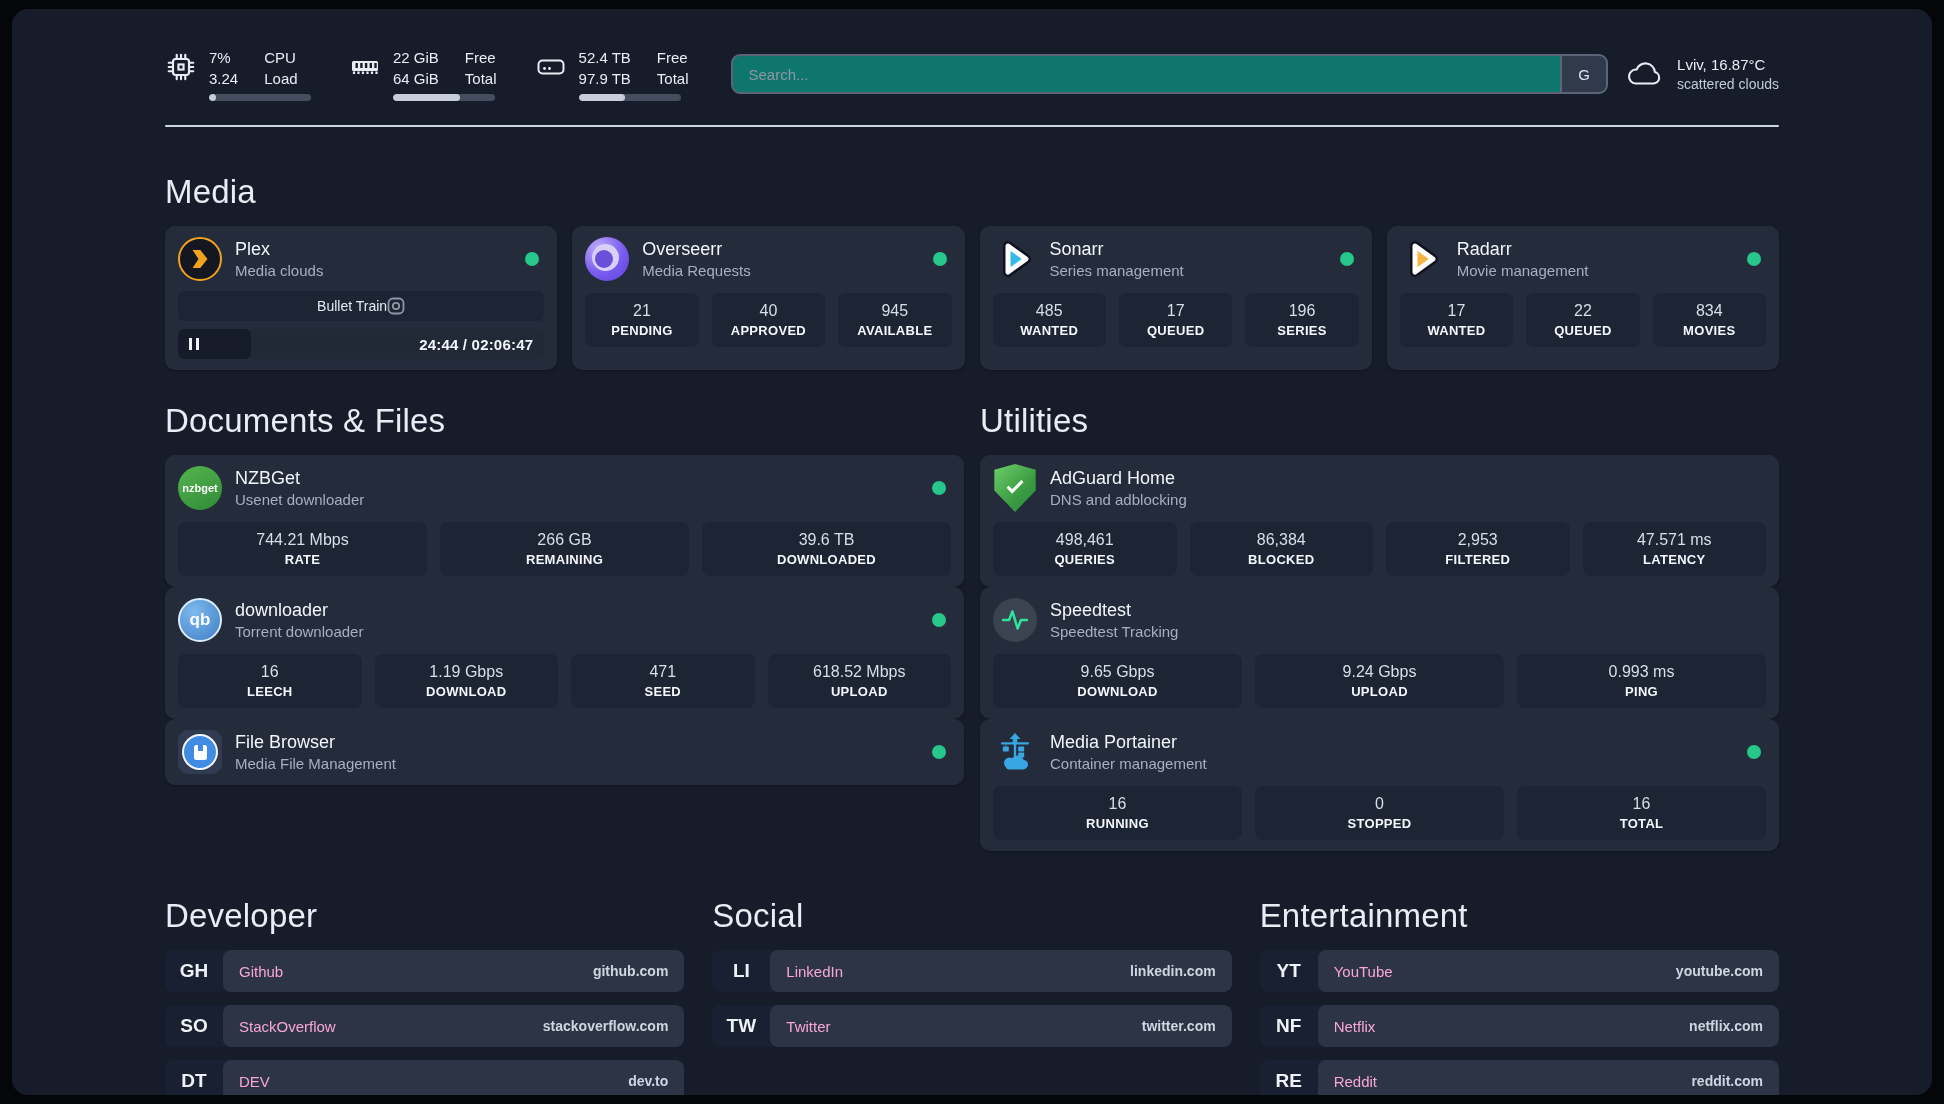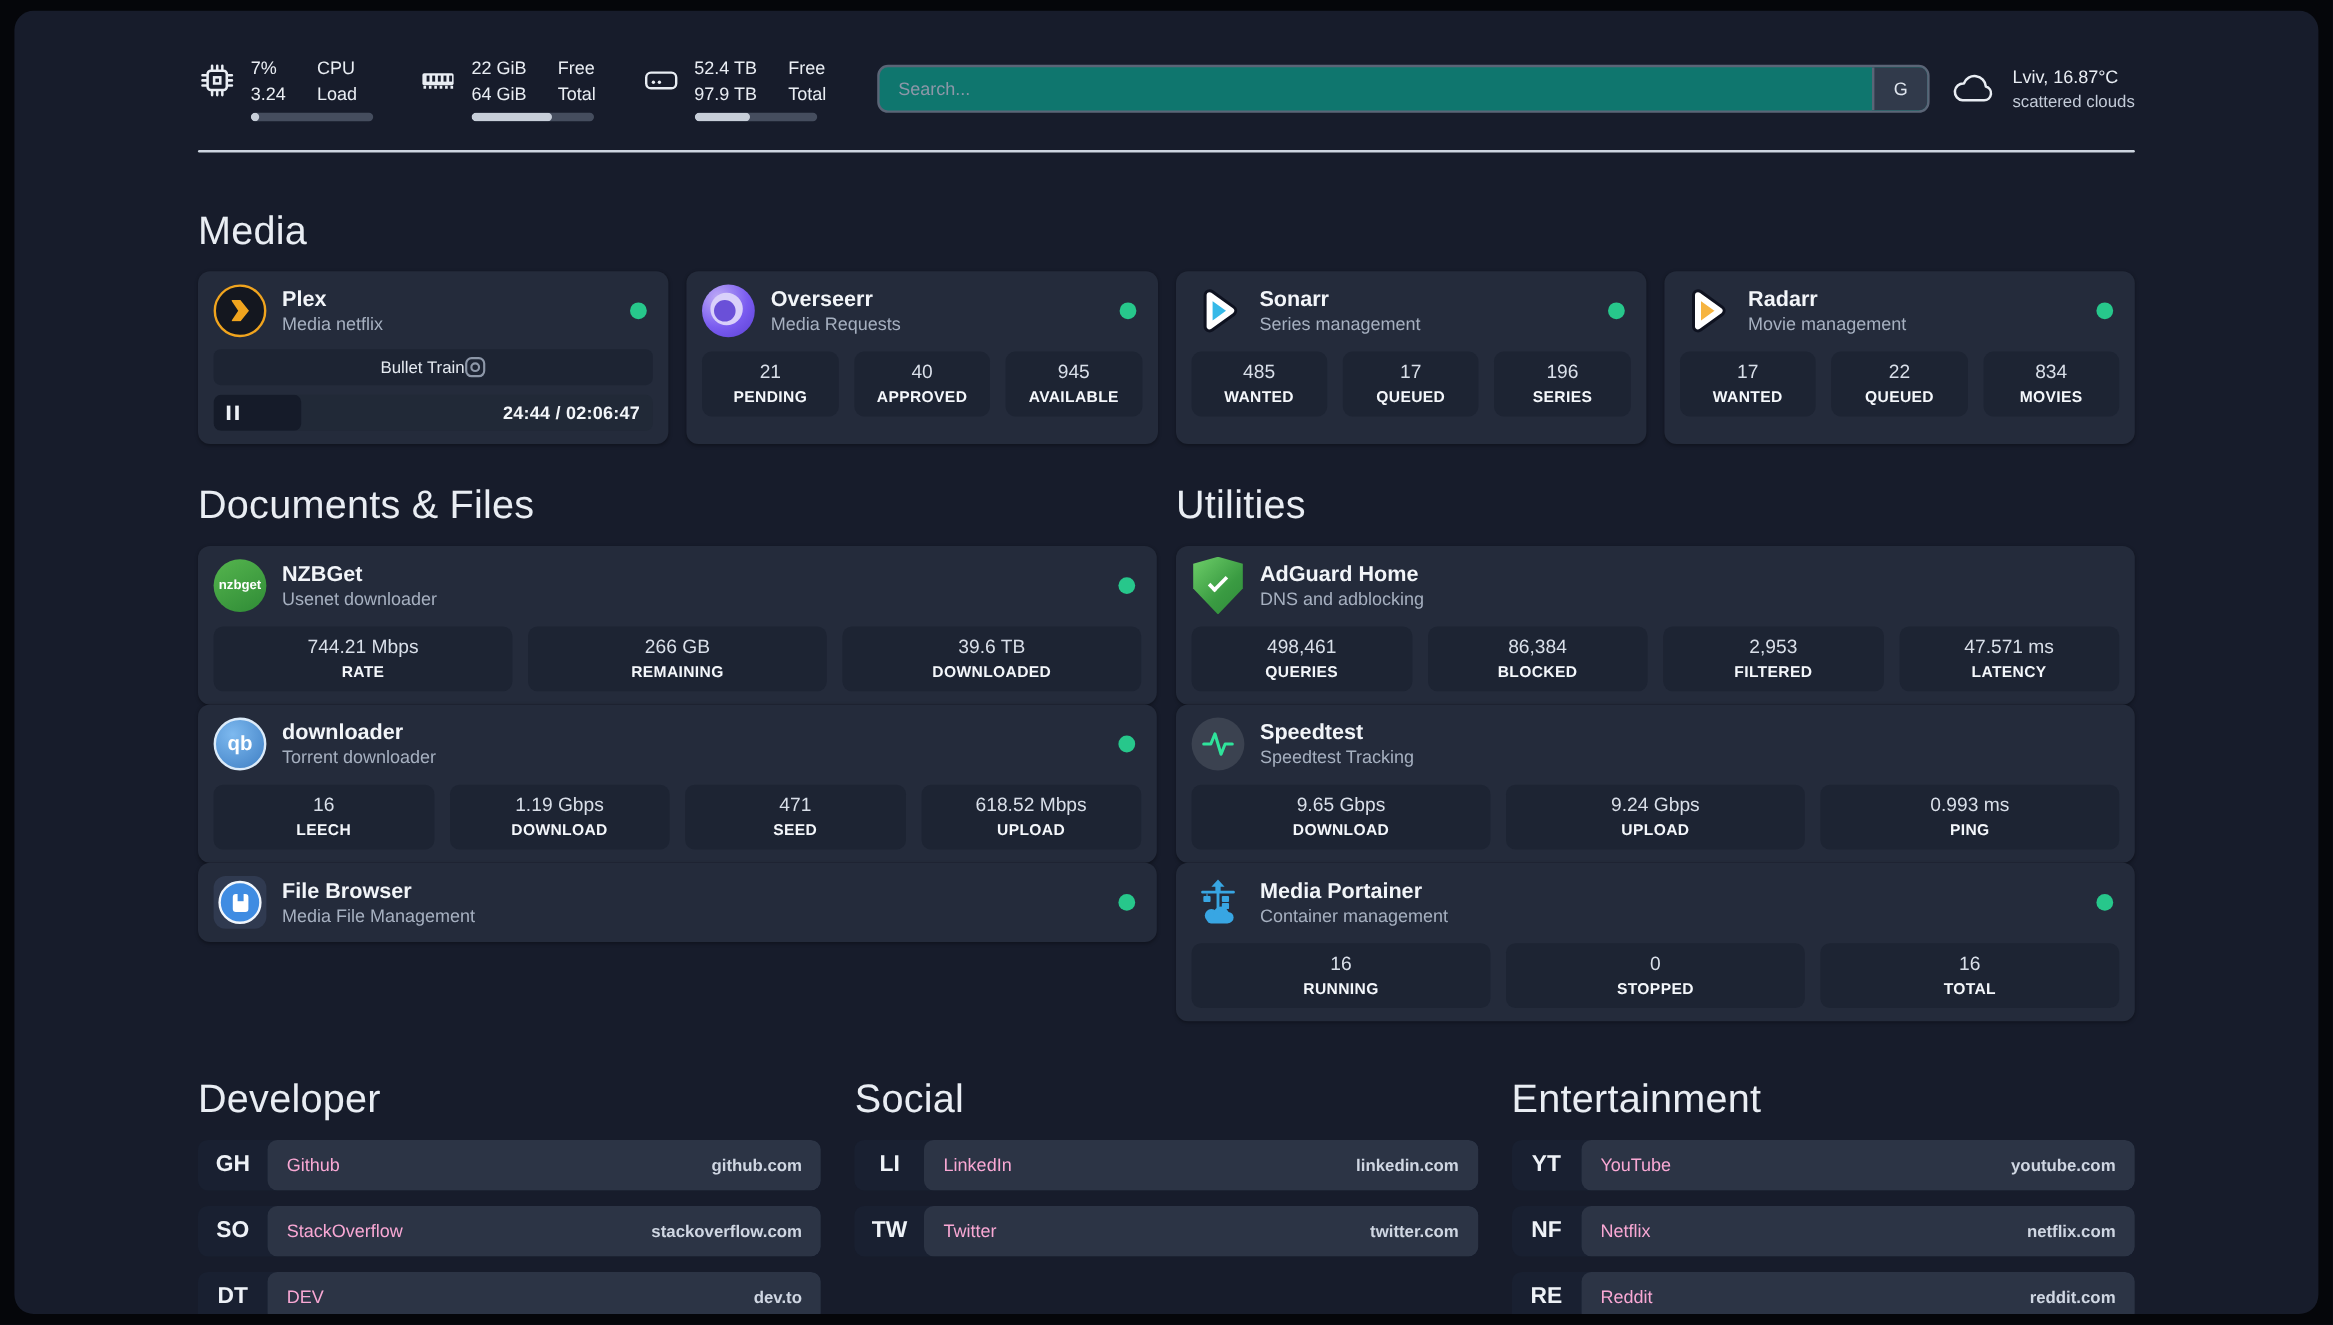--- a/index.html
+++ b/index.html
@@ -47,21 +47,21 @@
 
   
   .section-title { font-size:33px; font-weight:500; color:#e9edf3; letter-spacing:.2px; }
   .media-section { margin-top:46px; }
   .g4 { margin-top:15px; display:grid; grid-template-columns:repeat(4,1fr); gap:15px; }
 
   .card { background:#242b3b; border-radius:10px; padding:11px 13px; box-shadow:0 1px 3px rgba(0,0,0,.3); }
   .card-head { display:flex; align-items:center; gap:13px; }
   .app-icon { width:44px; height:44px; flex:0 0 auto; display:flex; align-items:center; justify-content:center; position:relative; }
   .titles { min-width:0; }
-  .card-title { font-size:18px; font-weight:700; color:#f2f5f9; white-space:nowrap; }
+  .card-title { font-size:18px; font-weight:400; color:#f2f5f9; white-space:nowrap; }
   .card-desc { font-size:15px; color:#a6b0c0; margin-top:2px; white-space:nowrap; }
   .dot { width:14px; height:14px; border-radius:50%; background:#27c78b; margin-left:auto; margin-right:5px; flex:0 0 auto; }
 
   .stat-row { display:flex; gap:13px; margin-top:12px; }
   .stat-tile { flex:1; background:#1d2433; border-radius:8px; padding:9px 4px; text-align:center; min-width:0; }
   .tile-value { font-size:16px; color:#d9dfe9; white-space:nowrap; }
   .tile-label { font-size:13px; font-weight:700; color:#f4f7fb; margin-top:3px; letter-spacing:.3px; }
 
   
   .media-bar {
@@ -227,21 +227,21 @@
 
       <div class="card">
         <div class="card-head">
           <div class="app-icon">
               <div class="plex-badge">
                 <div class="plex-arrow"></div>
               </div>
             </div>
           <div class="titles">
             <div class="card-title">Plex</div>
-            <div class="card-desc">Media netflix</div>
+            <div class="card-desc">Media clouds</div>
           </div>
           <span class="dot"></span>
         </div>
         <div class="media-bar">
           <span>Bullet Train</span>
           <svg width="18" height="18" viewBox="0 0 18 18">
             <rect x="1.5" y="1.5" width="15" height="15" rx="4.5" fill="none" stroke="#8d97a8" stroke-width="1.8"></rect>
             <circle cx="9" cy="9" r="3.2" fill="none" stroke="#8d97a8" stroke-width="1.8"></circle>
           </svg>
         </div>

